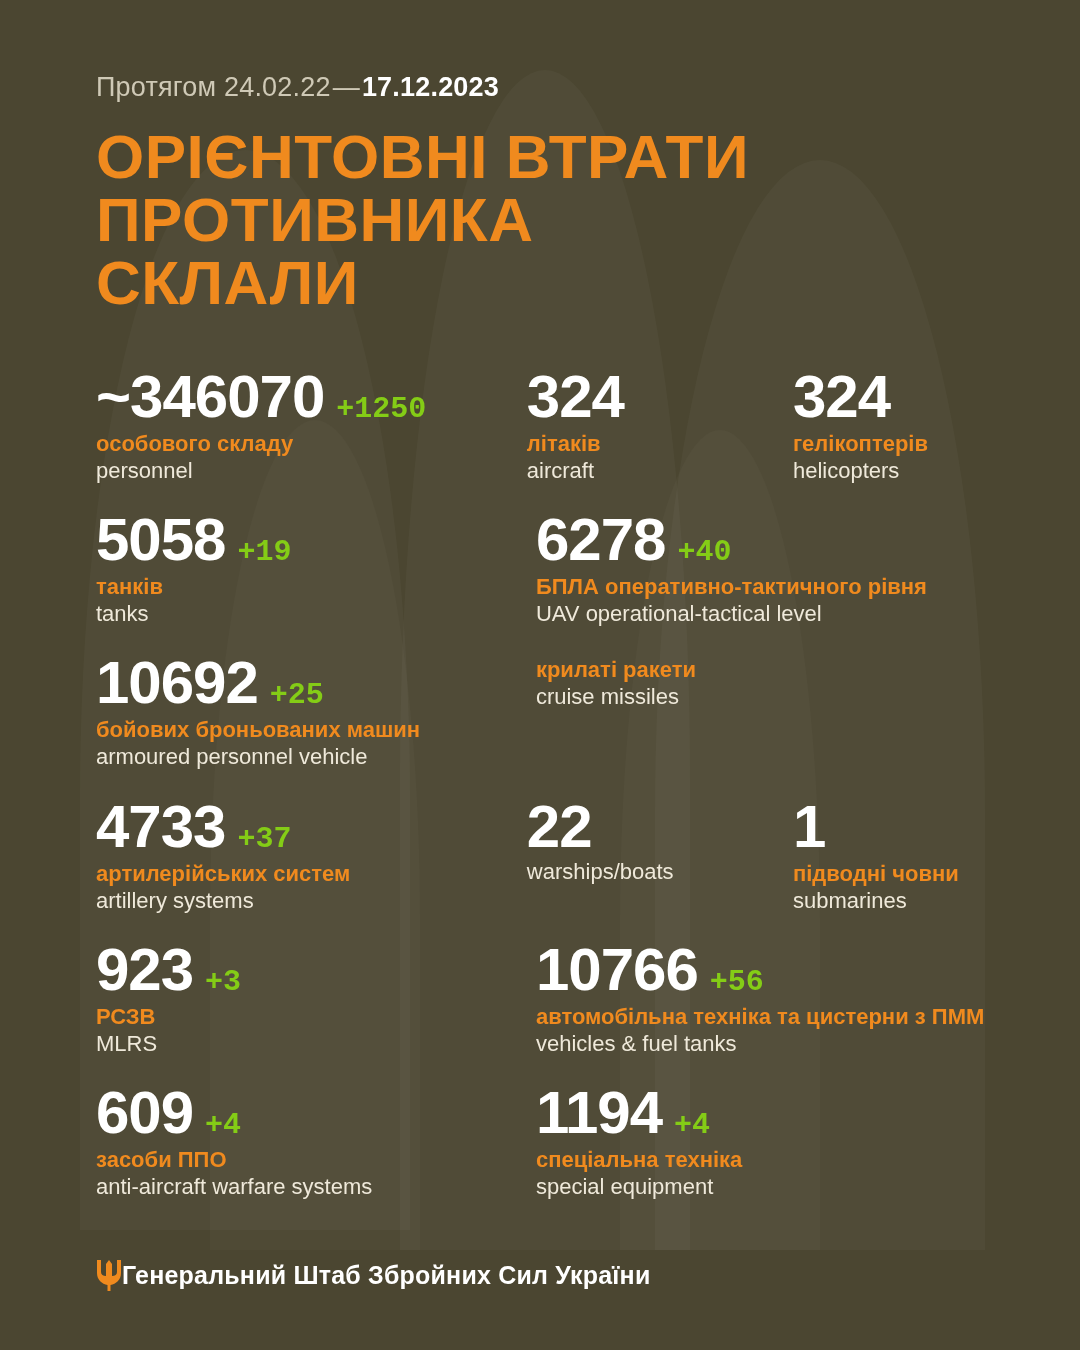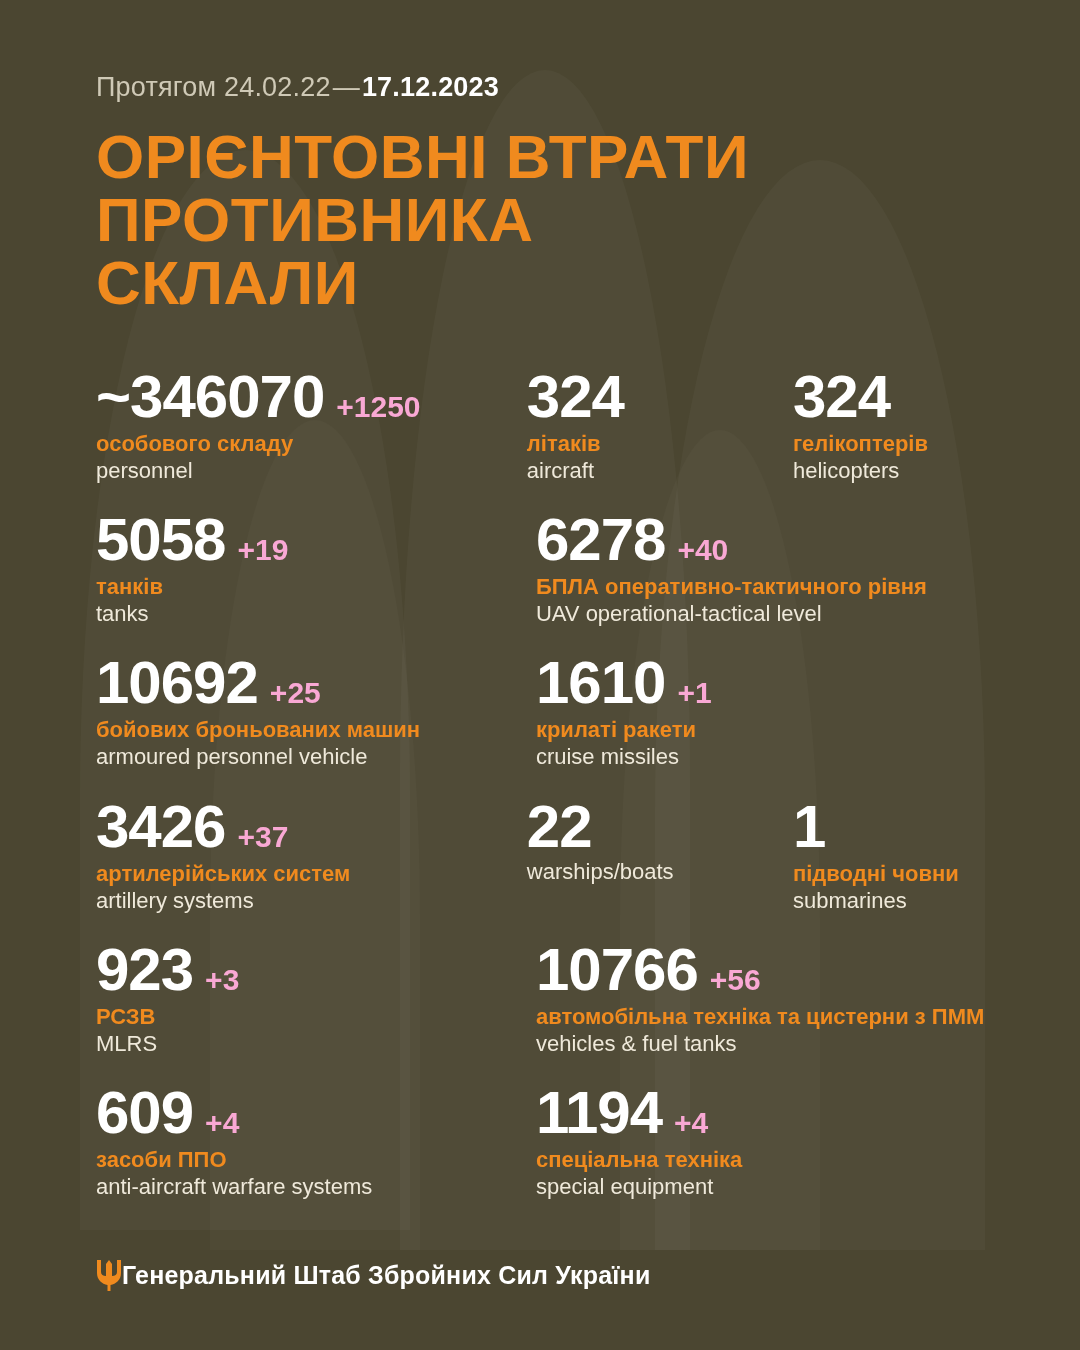--- a/index.html
+++ b/index.html
@@ -132,22 +132,23 @@
   .value {
     font-size: 60px;
     font-weight: 700;
     color: #ffffff;
     line-height: 1.0;
     letter-spacing: -1px;
   }
   .delta {
     font-size: 30px;
     font-weight: 700;
-    color: #f9a8d4;
+    color: #84cc16;
     line-height: 1;
+    font-family: Liberation Mono, monospace;
   }
   .label-ua {
     font-size: 22px;
     font-weight: 700;
     color: #f08a1e;
     line-height: 1.18;
     margin-top: 4px;
   }
   .label-en {
     font-size: 22px;
@@ -252,33 +253,29 @@
     <div class="row">
       <div class="cell c-left">
         <div class="value-line">
           <span class="value">10692</span>
           <span class="delta">+25</span>
         </div>
         <div class="label-ua">бойових броньованих машин</div>
         <div class="label-en">armoured personnel vehicle</div>
       </div>
       <div class="cell c-wide">
-        <div class="value-line">
-          <span class="value">1610</span>
-          <span class="delta">+1</span>
-        </div>
         <div class="label-ua">крилаті ракети</div>
         <div class="label-en">cruise missiles</div>
       </div>
     </div>
 
     <div class="row">
       <div class="cell c-left">
         <div class="value-line">
-          <span class="value">3426</span>
+          <span class="value">4733</span>
           <span class="delta">+37</span>
         </div>
         <div class="label-ua">артилерійських систем</div>
         <div class="label-en">artillery systems</div>
       </div>
       <div class="cell c-mid">
         <div class="value-line">
           <span class="value">22</span>
           <span class="delta"></span>
         </div>

